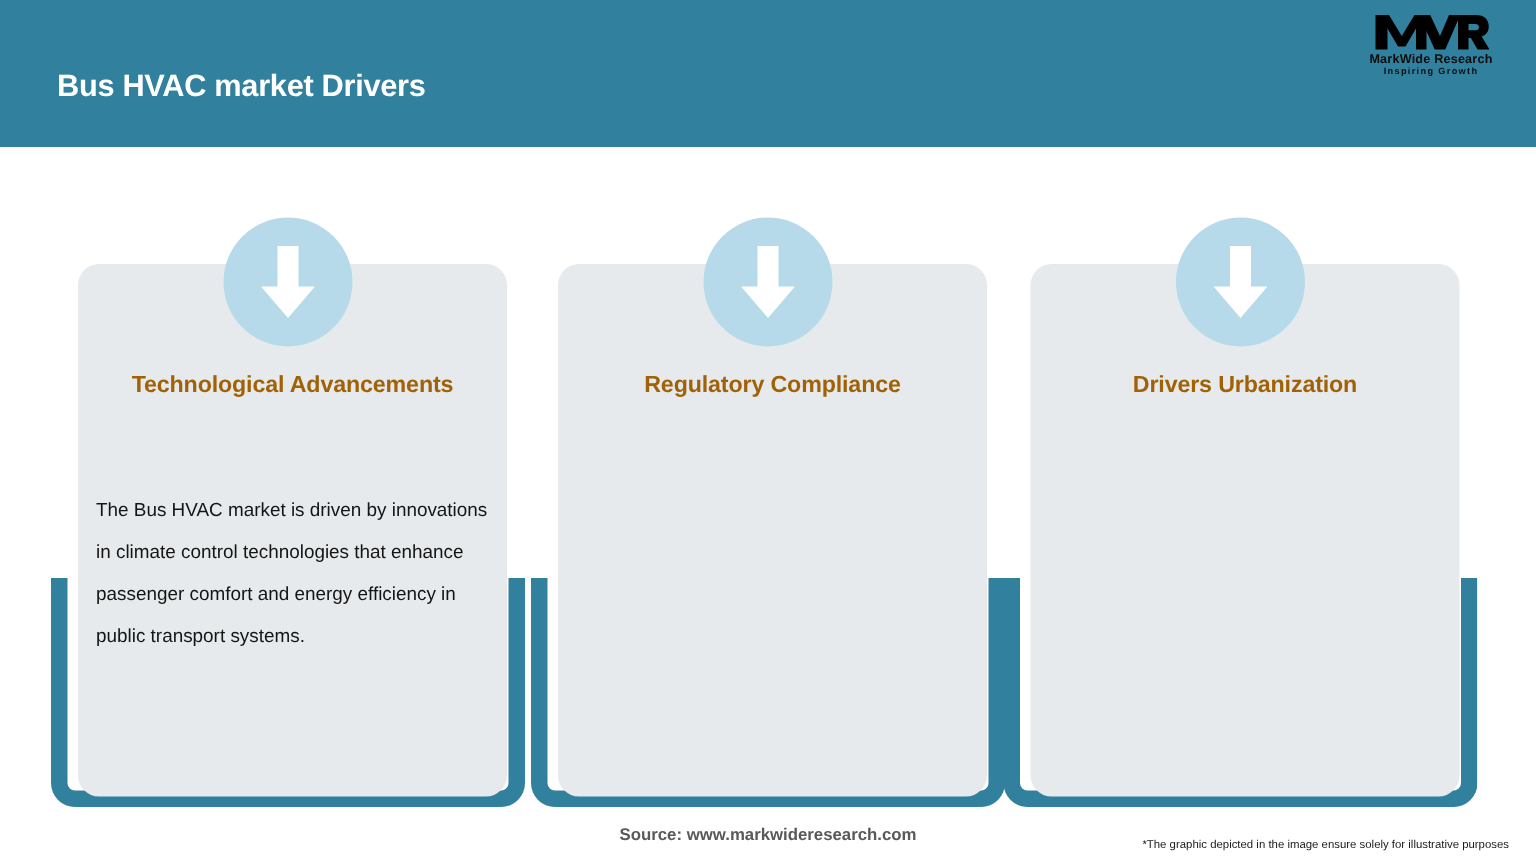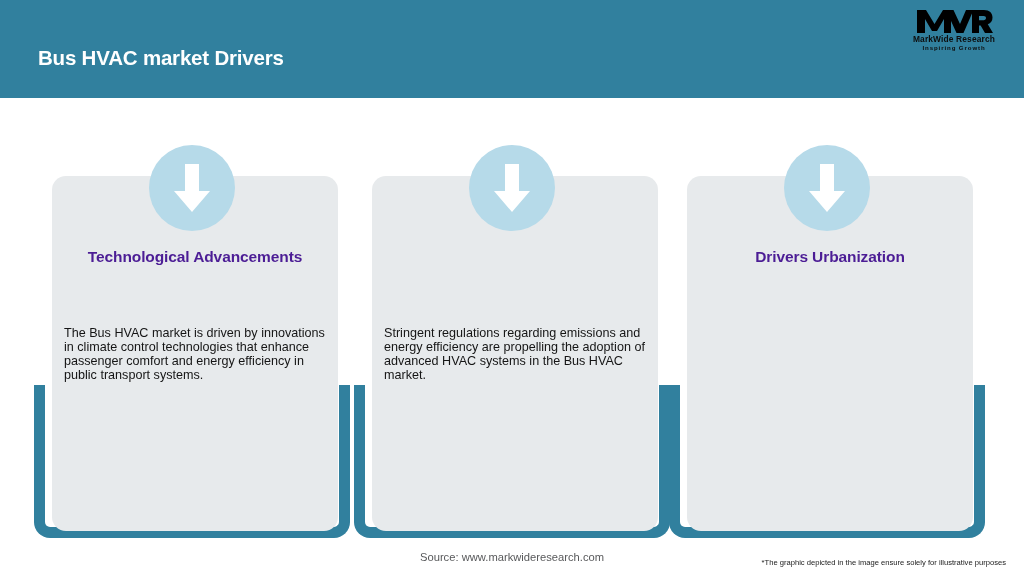--- a/index.html
+++ b/index.html
@@ -126,44 +126,44 @@
   }
 
   .card-title {
     position: absolute;
     left: 20px;
     top: 150px;
     width: 286px;
     text-align: center;
     font-size: 15.5px;
     font-weight: bold;
-    color: #4c1d95;
+    color: #a16207;
     letter-spacing: -0.1px;
   }
 
   .card-desc {
     position: absolute;
     left: 32px;
     top: 228px;
     width: 264px;
     font-size: 12.6px;
-    line-height: 14px;
+    line-height: 28px;
     color: #151515;
     text-align: left;
   }
 
   
   .source {
     position: absolute;
     left: 0;
     top: 551px;
     width: 1024px;
     text-align: center;
     font-size: 11.2px;
-    font-weight: normal;
+    font-weight: bold;
     color: #58595b;
   }
 
   .disclaimer {
     position: absolute;
     right: 18px;
     top: 558px;
     font-size: 7.6px;
     color: #1a1a1a;
   }
@@ -200,21 +200,21 @@
   </div>
 
   <div class="card-slot s2">
     <div class="card-frame"></div>
     <div class="card-panel"></div>
     <div class="card-badge">
       <svg width="42" height="52" viewBox="0 0 42 52">
         <path d="M14 2 L28 2 L28 29 L39 29 L21 50 L3 29 L14 29 Z" fill="#ffffff"></path>
       </svg>
     </div>
-    <div class="card-desc">Stringent regulations regarding emissions and energy efficiency are propelling the adoption of advanced HVAC systems in the Bus HVAC market.</div>
+    <div class="card-title">Regulatory Compliance</div>
   </div>
 
   <div class="card-slot s3">
     <div class="card-frame"></div>
     <div class="card-panel"></div>
     <div class="card-badge">
       <svg width="42" height="52" viewBox="0 0 42 52">
         <path d="M14 2 L28 2 L28 29 L39 29 L21 50 L3 29 L14 29 Z" fill="#ffffff"></path>
       </svg>
     </div>

